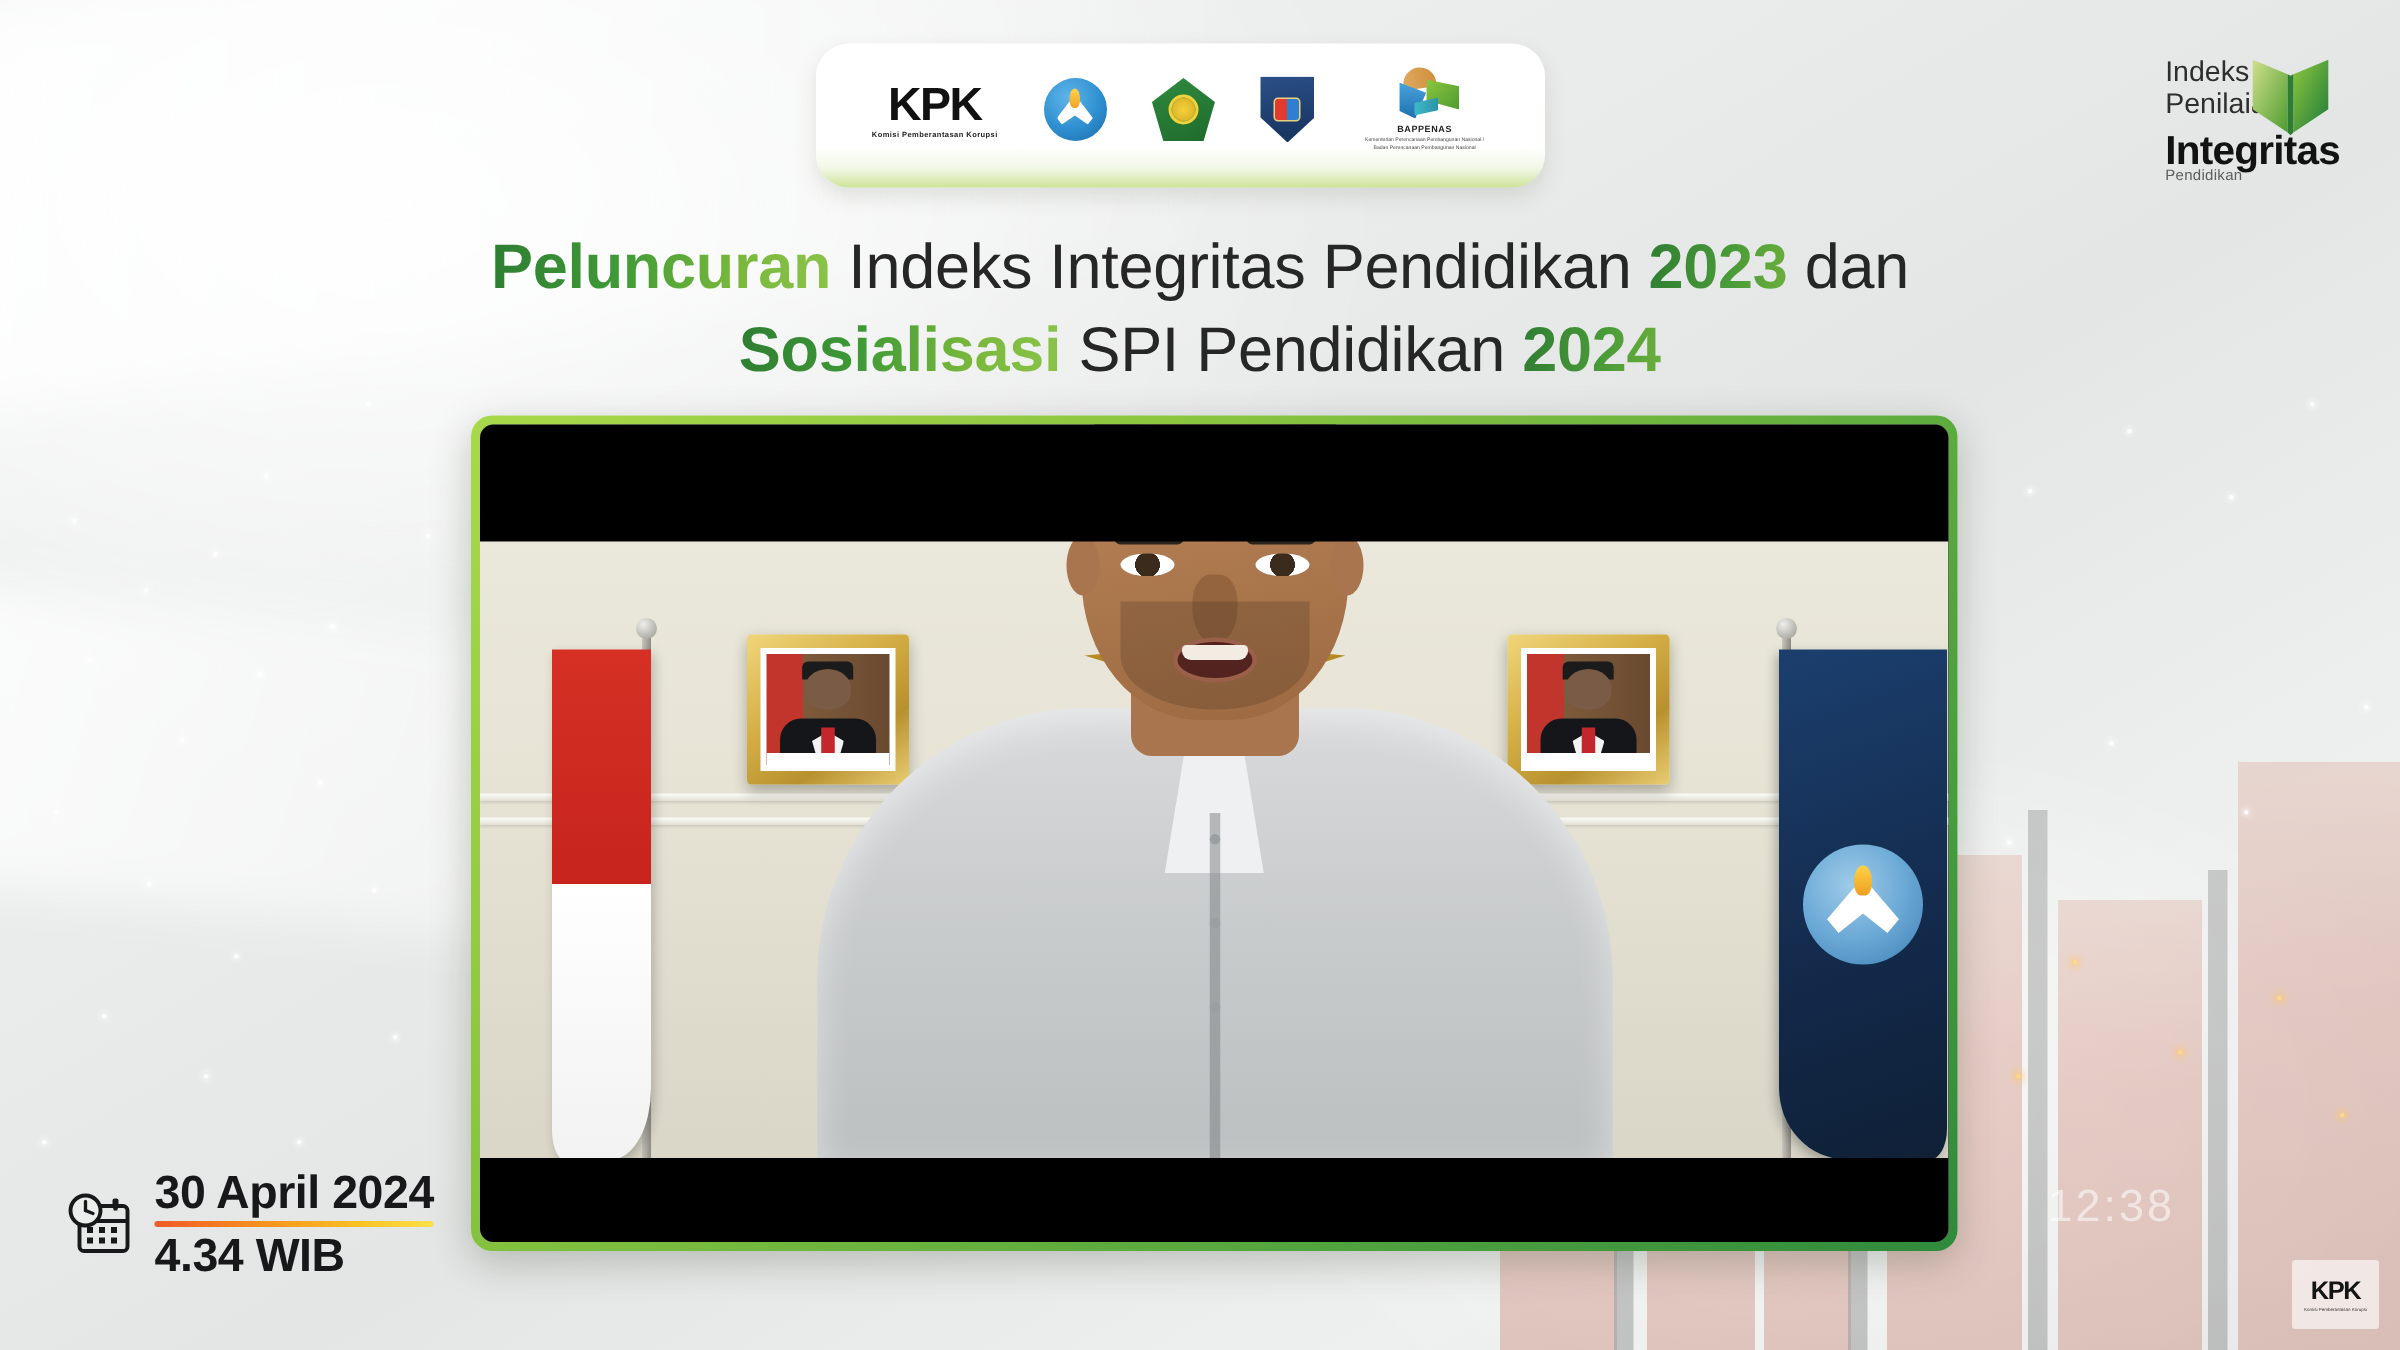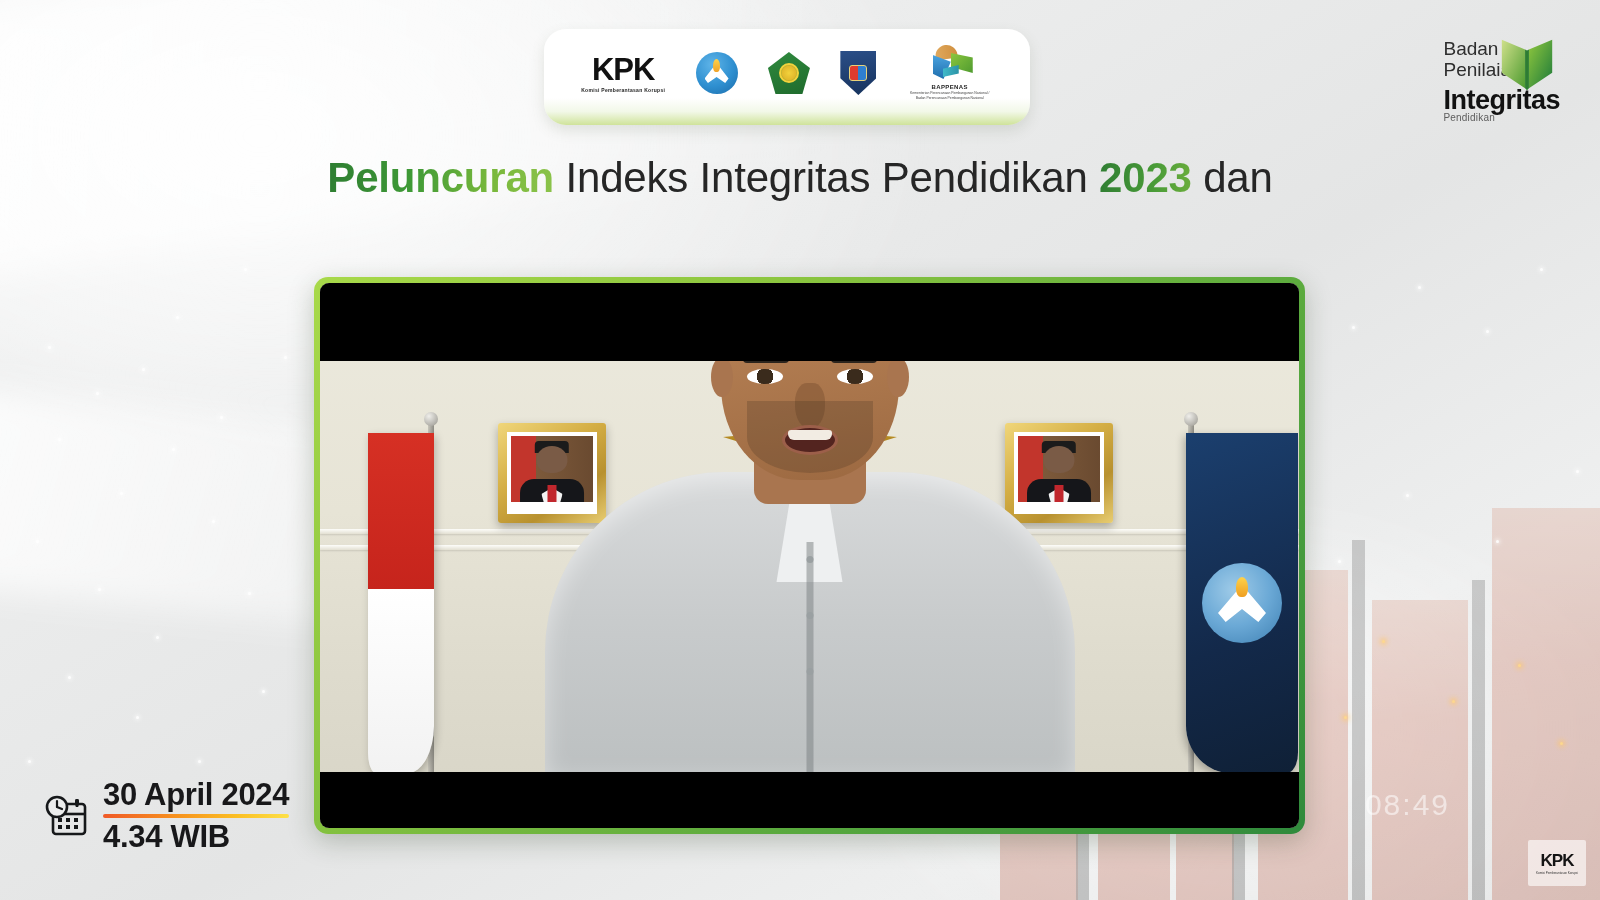--- a/index.html
+++ b/index.html
@@ -381,21 +381,21 @@
     <div class="col" style="left:96px;height:300px;"></div>
     <div class="bar" style="left:118px;width:72px;height:180px;"></div>
     <div class="bar" style="left:196px;width:58px;height:260px;"></div>
     <div class="col" style="left:252px;height:330px;"></div>
     <div class="bar" style="left:278px;width:90px;height:330px;"></div>
     <div class="col" style="left:372px;height:360px;"></div>
     <div class="bar" style="left:392px;width:96px;height:300px;"></div>
     <div class="col" style="left:492px;height:320px;"></div>
     <div class="bar" style="left:512px;width:108px;height:392px;"></div>
   </div>
-  <div class="bg-time">08:49</div>
+  <div class="bg-time">12:38</div>
 
   <div class="bg-net">
     <div class="sparkle" style="left:48px;top:346px;"></div>
     <div class="sparkle" style="left:96px;top:392px;"></div>
     <div class="sparkle" style="left:142px;top:368px;"></div>
     <div class="sparkle" style="left:58px;top:438px;"></div>
     <div class="sparkle" style="left:120px;top:492px;"></div>
     <div class="sparkle" style="left:172px;top:448px;"></div>
     <div class="sparkle" style="left:36px;top:540px;"></div>
     <div class="sparkle" style="left:98px;top:588px;"></div>
@@ -467,21 +467,21 @@
         </div>
         <div class="bappenas-title">BAPPENAS</div>
         <div class="bappenas-sub">Kementerian Perencanaan Pembangunan Nasional / Badan Perencanaan Pembangunan Nasional</div>
       </div>
     </div>
 
   </div>
 
   <div id="spi-logo">
     <div class="txt">
-      <div class="spi-l1">Badan</div>
+      <div class="spi-l1">Indeks</div>
       <div class="spi-l2">Penilaian</div>
       <div class="spi-l3">Integritas</div>
       <div class="spi-l4">Pendidikan</div>
     </div>
     <svg class="spi-book" viewBox="0 0 64 64">
       <defs>
         <linearGradient id="bkL" x1="0" y1="0" x2="1" y2="1">
           <stop offset="0" stop-color="#cfe08a"></stop>
             <stop offset="1" stop-color="#4e9b30"></stop>
         </linearGradient>
@@ -492,20 +492,23 @@
       </defs>
       <path d="M6 6 L30 16 L30 56 L6 40 Z" fill="url(#bkL)"></path>
       <path d="M58 6 L34 16 L34 56 L58 40 Z" fill="url(#bkR)"></path>
       <path d="M30 16 L32 17 L34 16 L34 56 L32 58 L30 56 Z" fill="#2e7d32"></path>
     </svg>
   </div>
 
   <div id="title-block">
     <div class="title-line">
       <span class="grn">Peluncuran</span><span> Indeks Integritas Pendidikan </span><span class="grn-solid">2023</span><span> dan</span>
+    </div>
+    <div class="title-line">
+      <span class="grn">Sosialisasi</span><span> SPI Pendidikan </span><span class="grn-solid">2024</span>
     </div>
   </div>
 
   <div id="video-frame">
     <div id="video-inner">
 
       <div id="room">
 
         <div class="wall-rail" style="top:246px;"></div>
         <div class="wall-rail" style="top:262px;"></div>

